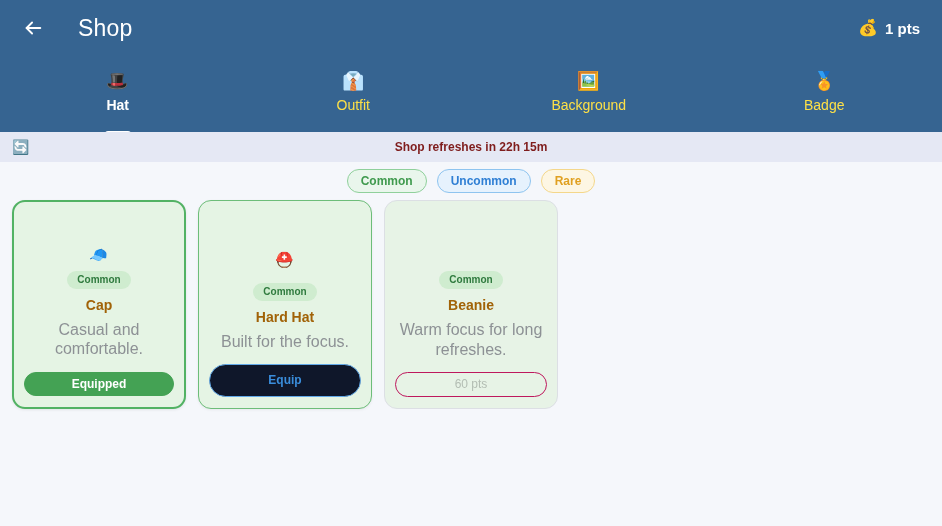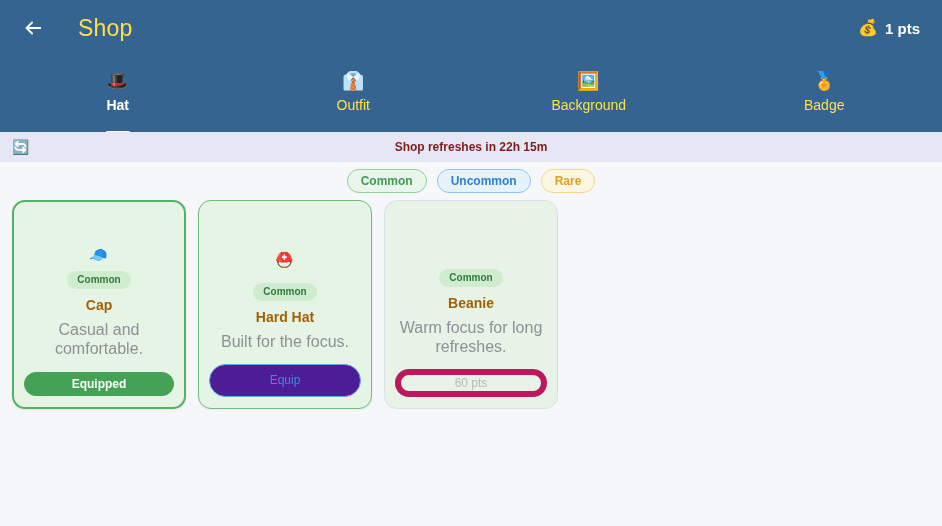--- a/index.html
+++ b/index.html
@@ -42,21 +42,21 @@
     align-items: center;
     justify-content: center;
     border: none;
     background: transparent;
     cursor: pointer;
     flex: 0 0 auto;
   }
   .back-btn svg { display: block; }
 
   .page-title {
-    color: #fde047;
+    color: #ffffff;
     font-size: 23px;
     font-weight: 400;
     margin-left: 26px;
     letter-spacing: 0.2px;
     line-height: 1;
   }
 
   .points-chip {
     margin-left: auto;
     display: flex;
@@ -260,28 +260,29 @@
   }
 
   .card-action.equipped {
     background: #44a254;
     border: 1px solid #44a254;
     color: #ffffff;
     font-weight: bold;
   }
 
   .card-action.equip {
-    background: #4c1d95;
+    background: #0f172a;
     border: 1.5px solid #62a9e8;
     color: #3a8ddb;
+    font-weight: bold;
   }
 
   .card-action.locked {
     background: transparent;
-    border: 6px solid #be185d;
+    border: 1px solid #be185d;
     color: #b3bdb3;
     cursor: default;
   }
 </style>
 </head>
 <body>
 
 <div id="app">
 
   <div class="topbar">

